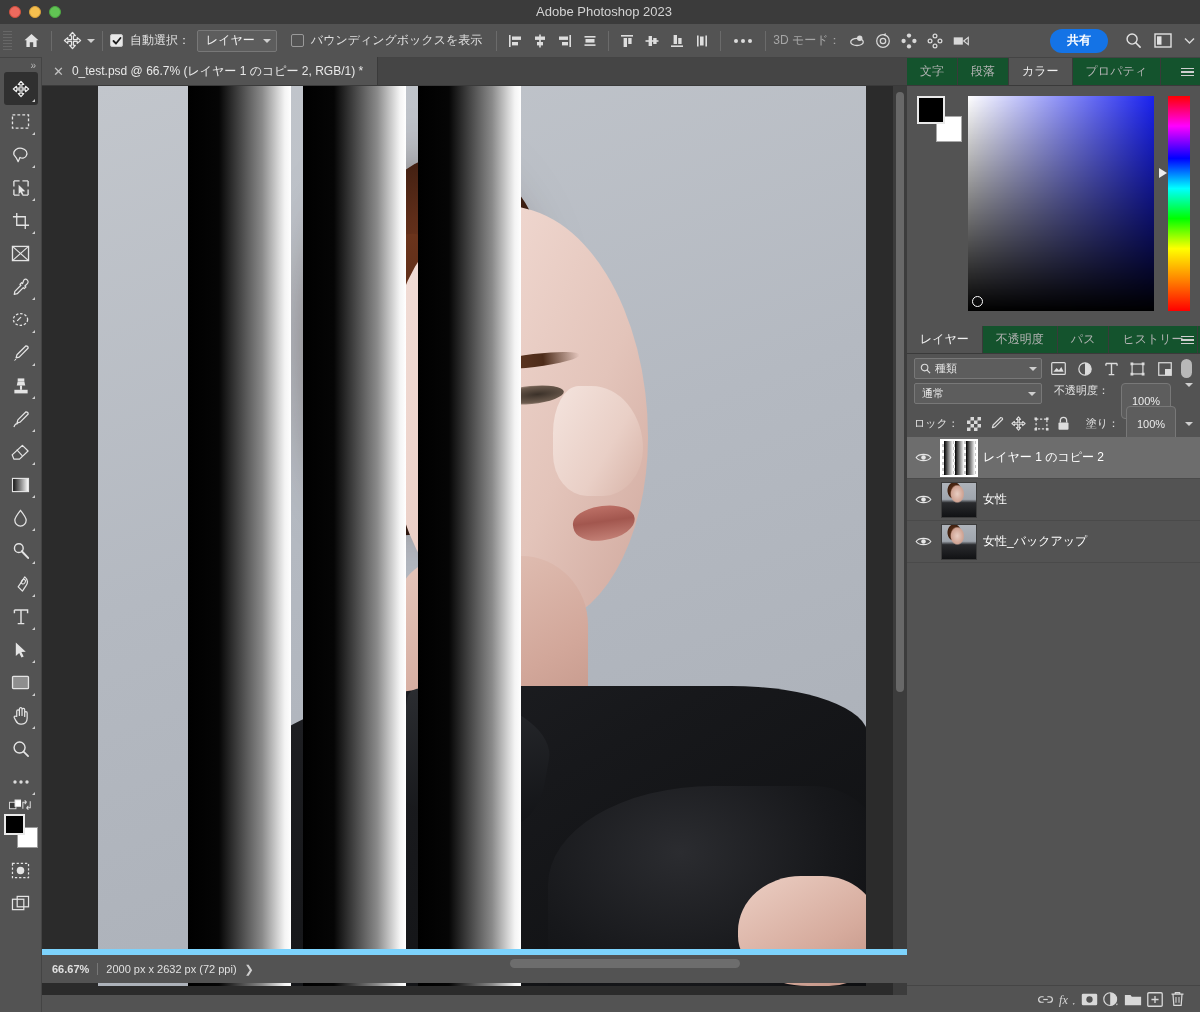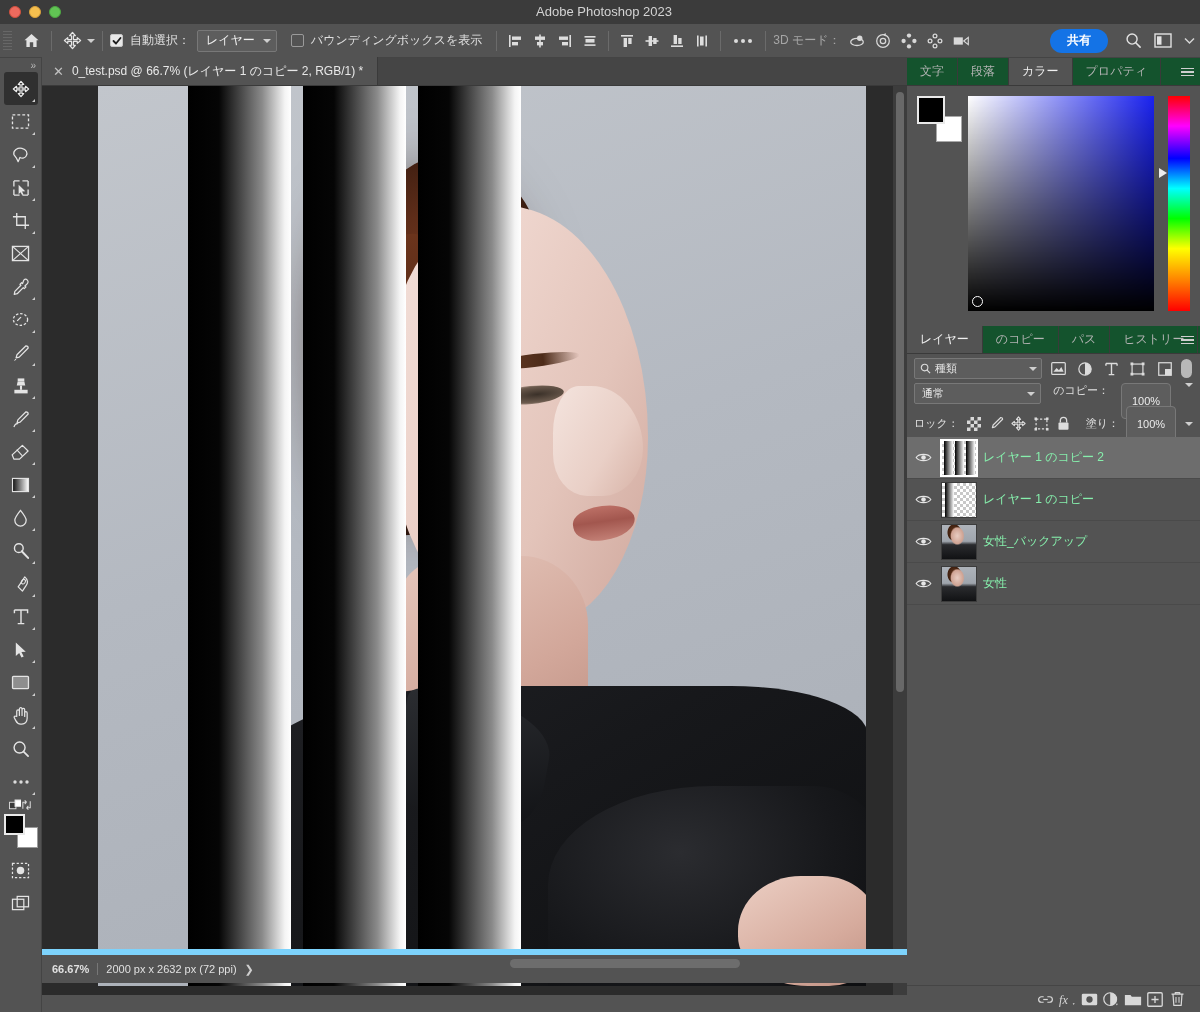--- a/index.html
+++ b/index.html
@@ -340,21 +340,21 @@
     background-size:6px 6px; background-position:0 0,3px 3px; background-color:#fff;
   }
   .tgrad { position:absolute; top:0; bottom:0; background:linear-gradient(to right,#000,#fff); }
   .tphoto {
     position:absolute; inset:0;
     background:
       radial-gradient(ellipse 10px 13px at 45% 32%, #e8cdc2 0%, #cfa393 60%, rgba(0,0,0,0) 72%),
       radial-gradient(ellipse 9px 11px at 36% 22%, #6b3a1f 0%, #40200f 70%, rgba(0,0,0,0) 80%),
       linear-gradient(180deg,#aeb3ba 0%, #9fa5ad 48%, #2a2b2e 58%, #111214 100%);
   }
-  .layername { font-size:12px; color:#86efac; white-space:nowrap; }
+  .layername { font-size:12px; color:#ffffff; white-space:nowrap; }
 
   .layerfooter {
     height:27px; background:#535353; border-top:1px solid #454545;
     display:flex; align-items:center; justify-content:flex-end; padding-right:12px;
   }
   .lf-icon { width:22px;height:22px;display:flex;align-items:center;justify-content:center;color:#d8d8d8;}
 </style>
 </head>
 <body>
 
@@ -785,21 +785,21 @@
       <div class="cp-field">
         <div class="cp-cursor"></div>
       </div>
       <div class="cp-hue">
         <div class="cp-huearrow"></div>
       </div>
     </div>
 
     <div class="panel-tabs">
       <div class="ptab active">レイヤー</div>
-      <div class="ptab">のコピー</div>
+      <div class="ptab">不透明度</div>
       <div class="ptab">パス</div>
       <div class="ptab">ヒストリー</div>
       <div class="panel-menu">
         <span class="hamburger">
             <i></i>
             <i></i>
             <i></i>
           </span>
       </div>
     </div>
@@ -853,21 +853,21 @@
         <div class="toggle-pill">
             <span></span>
           </div>
       </div>
 
       <div class="blendrow">
         <div class="blend-select">
           <span>通常</span>
           <span class="caretdown"></span>
         </div>
-        <div class="lbl">のコピー：</div>
+        <div class="lbl">不透明度：</div>
         <div class="numfield">100%</div>
         <span class="caretdown"></span>
       </div>
 
       <div class="lockrow">
         <div class="lbl">ロック：</div>
         <div class="lockicon">
           <svg width="14" height="14" viewBox="0 0 14 14">
               <rect width="14" height="14" fill="#d8d8d8"></rect>
               <g fill="#535353">
@@ -926,61 +926,48 @@
           </div>
           <div class="thumb-box sel">
             <div class="checker"></div>
             <div class="tgrad" style="left:2px;width:9px"></div>
             <div class="tgrad" style="left:13px;width:9px"></div>
             <div class="tgrad" style="left:24px;width:9px"></div>
           </div>
           <div class="layername">レイヤー 1 のコピー 2</div>
         </div>
 
+
+
         <div class="layer">
           <div class="eye">
             <svg width="17" height="11" viewBox="0 0 18 12">
                 <path d="M1 6 C4 1.5 14 1.5 17 6 C14 10.5 4 10.5 1 6 Z" fill="none" stroke="#e6e6e6" stroke-width="1.2"></path>
                 <circle cx="9" cy="6" r="2.5" fill="#e6e6e6"></circle>
               </svg>
           </div>
           <div class="thumb-box">
-            <div class="checker"></div>
-            <div class="tgrad" style="left:3px;width:9px"></div>
+            <div class="tphoto"></div>
           </div>
-          <div class="layername">レイヤー 1 のコピー</div>
-        </div>
-
+          <div class="layername">女性</div>
+        </div>
 
         <div class="layer">
           <div class="eye">
             <svg width="17" height="11" viewBox="0 0 18 12">
                 <path d="M1 6 C4 1.5 14 1.5 17 6 C14 10.5 4 10.5 1 6 Z" fill="none" stroke="#e6e6e6" stroke-width="1.2"></path>
                 <circle cx="9" cy="6" r="2.5" fill="#e6e6e6"></circle>
               </svg>
           </div>
           <div class="thumb-box">
             <div class="tphoto"></div>
           </div>
           <div class="layername">女性_バックアップ</div>
         </div>
 
-        <div class="layer">
-          <div class="eye">
-            <svg width="17" height="11" viewBox="0 0 18 12">
-                <path d="M1 6 C4 1.5 14 1.5 17 6 C14 10.5 4 10.5 1 6 Z" fill="none" stroke="#e6e6e6" stroke-width="1.2"></path>
-                <circle cx="9" cy="6" r="2.5" fill="#e6e6e6"></circle>
-              </svg>
-          </div>
-          <div class="thumb-box">
-            <div class="tphoto"></div>
-          </div>
-          <div class="layername">女性</div>
-        </div>
-
       </div>
 
       <div class="layerfooter">
         <div class="lf-icon">
           <svg width="17" height="11" viewBox="0 0 18 12">
               <path d="M7 3 H4.5 a3 3 0 0 0 0 6 H7 M11 3 H13.5 a3 3 0 0 1 0 6 H11" fill="none" stroke="#d8d8d8" stroke-width="1.3"></path>
               <path d="M6.5 6 H11.5" stroke="#d8d8d8" stroke-width="1.3"></path>
             </svg>
         </div>
         <div class="lf-icon">

